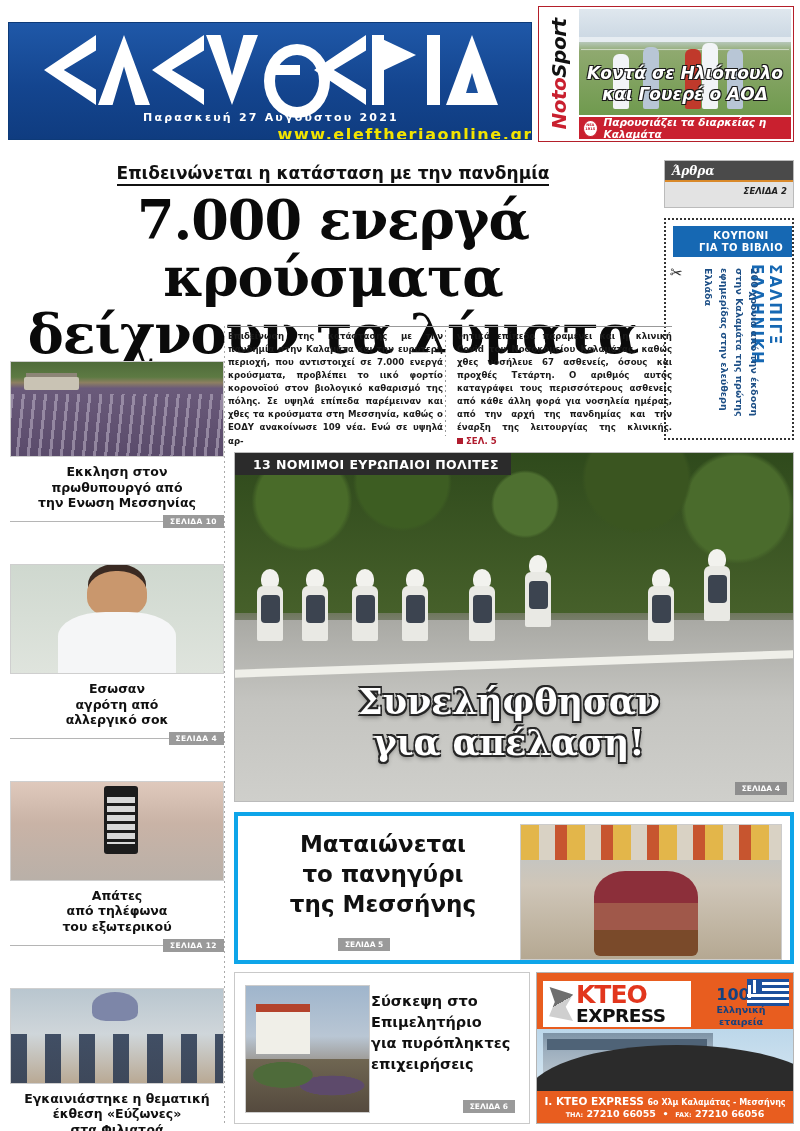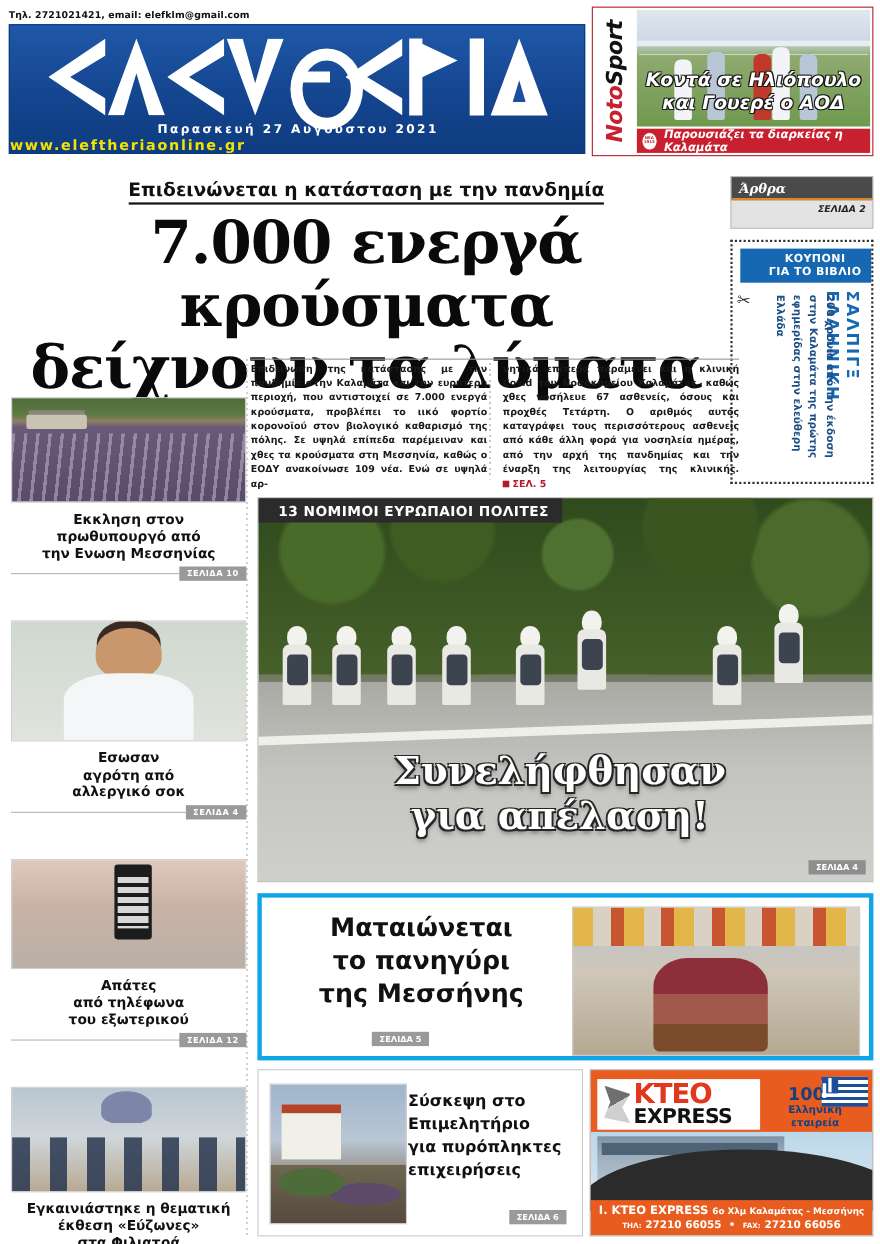--- a/index.html
+++ b/index.html
@@ -63,22 +63,22 @@
   }
   .gA::after{
     content:""; position:absolute; left:20px; top:38px; width:12px; height:20px; background:#1a4f9c;
     clip-path: polygon(50% 0, 100% 100%, 0 100%);
   }
   .mast-date {
     position:absolute; left:0; top:88px; width:524px; text-align:center;
     color:#fff; font-size:11px; font-weight:bold; letter-spacing:2.2px;
   }
   .mast-url {
-    position:absolute; left:0; top:102px; width:524px; text-align:left;
-    color:#f2e400; font-size:13px; font-weight:bold; letter-spacing:1.6px;
+    position:absolute; left:0; top:102px; width:524px; text-align:right;
+    color:#f2e400; font-size:16px; font-weight:bold; letter-spacing:1.6px;
   }
 
   
   .notoad {
     position:absolute; left:538px; top:6px; width:256px; height:136px;
     border:1px solid #b41f2a; background:#fff; overflow:hidden;
   }
   .noto-photo {
     position:absolute; left:40px; top:2px; right:2px; bottom:26px;
     background:
@@ -452,24 +452,20 @@
   .kteo-f1{ font-size:10.5px; font-weight:bold; }
   .kteo-f1 em{ font-style:normal; font-size:8px; font-weight:bold; }
   .kteo-f2{ font-size:9.5px; font-weight:bold; }
   .kteo-f2 em{ font-style:normal; font-size:6.5px; }
 </style>
 </head>
 <body>
 
 <div class="page">
 
-  <div class="topbar">
-    <span>Τηλ. 2721021421, email: elefklm@gmail.com</span>
-    <span>Αρ. φύλλου 13109 - Τιμή 1€</span>
-  </div>
 
   <div class="masthead">
     <div class="logo-row">
       <div class="glyph g-white gE"></div>
       <div class="glyph g-white gL"></div>
       <div class="glyph g-white gE"></div>
       <div class="glyph g-white gV"></div>
       <div class="glyph gTh"></div>
       <div class="glyph g-white gE"></div>
       <div class="glyph gP"></div>

